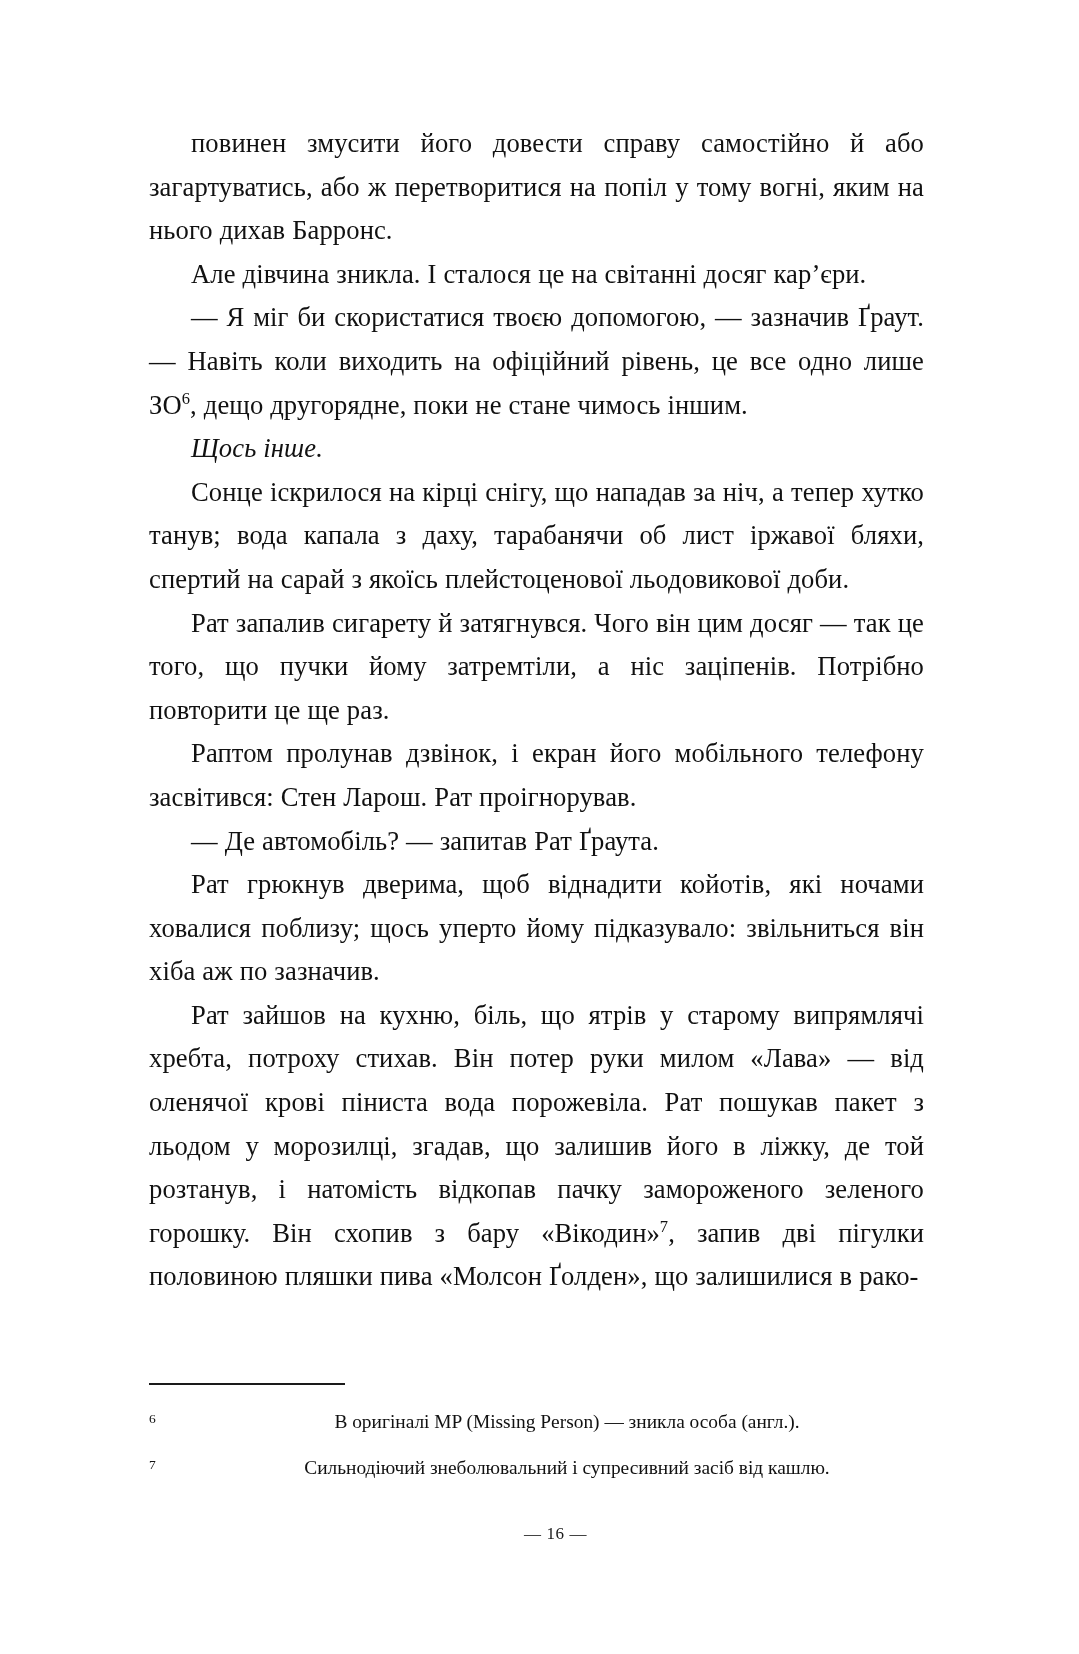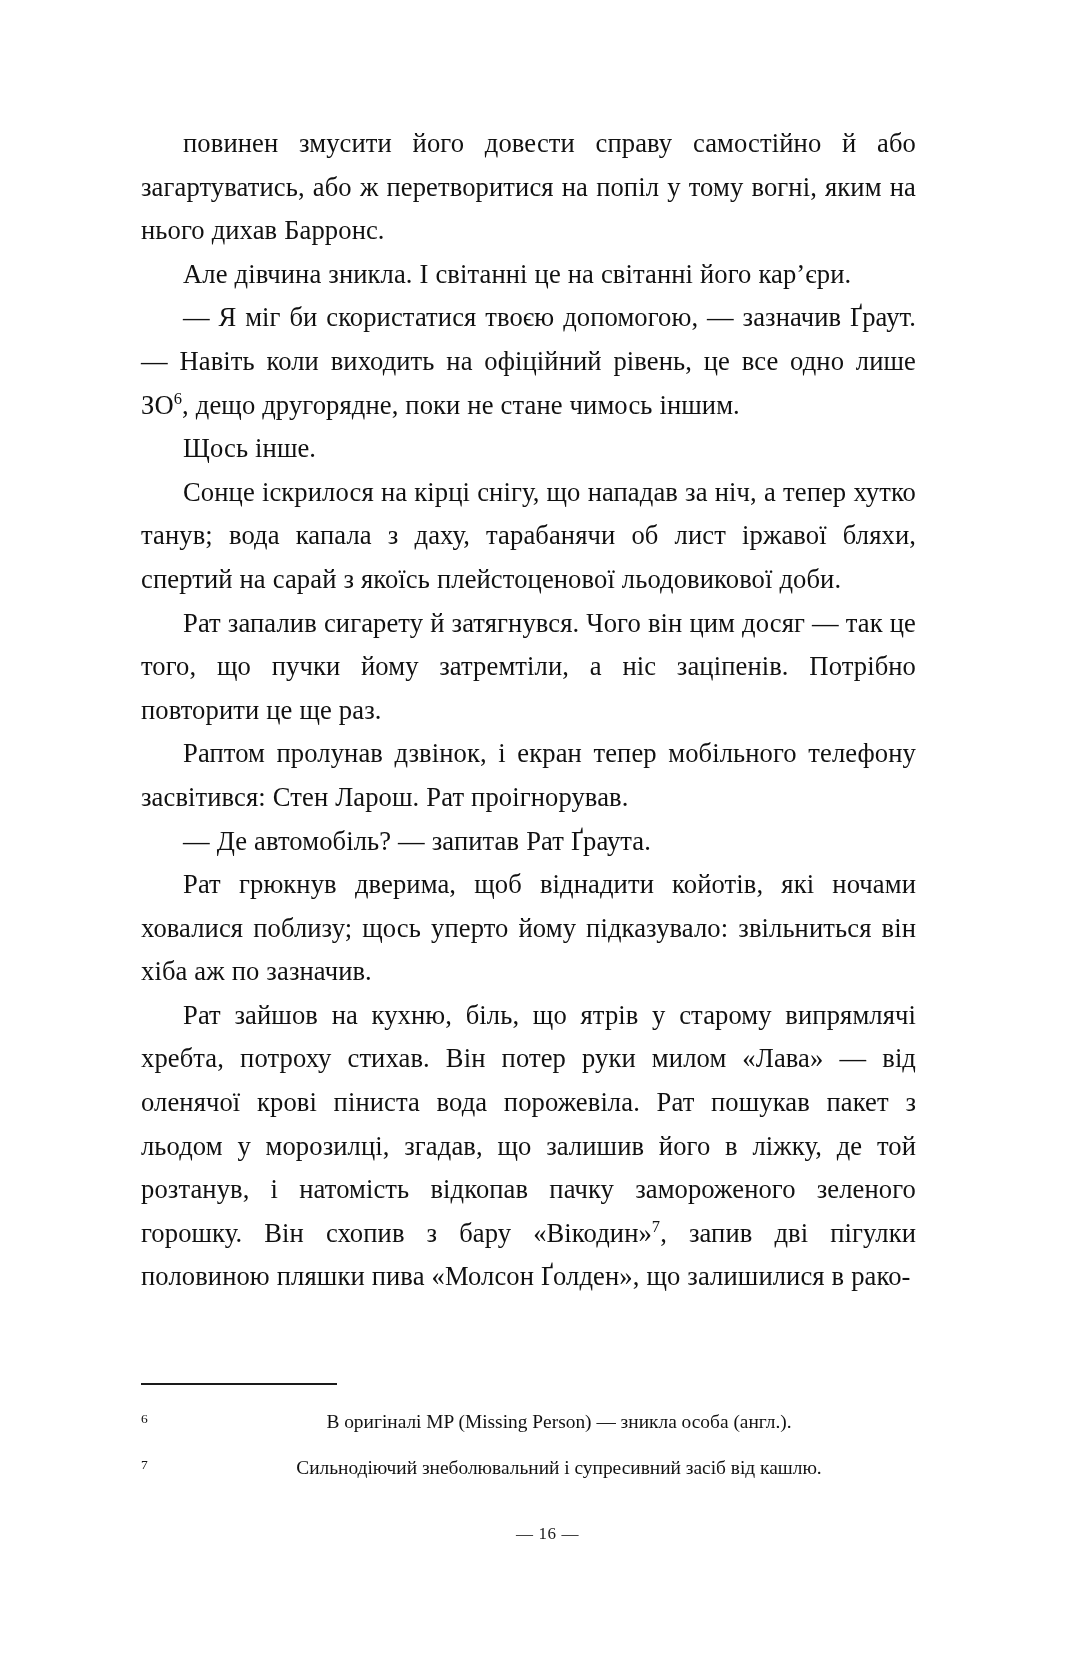--- a/index.html
+++ b/index.html
@@ -10,21 +10,21 @@
   body {
     width: 1079px;
     height: 1654px;
     position: relative;
     font-family: "Liberation Serif", "DejaVu Serif", serif;
     color: #111111;
     overflow: hidden;
   }
   .page {
     position: absolute;
-    left: 8px;
+    left: 16px;
     top: 0;
     width: 853px;
     height: 1654px;
     box-sizing: border-box;
   }
   .text-block {
     position: absolute;
     left: 133px;
     top: 122px;
     width: 775px;
@@ -33,20 +33,21 @@
     margin: 0;
     text-align: justify;
     text-indent: 42px;
     font-size: 26.6px;
     line-height: 43.6px;
     letter-spacing: 0.1px;
     word-spacing: 0.2px;
     hyphens: manual;
   }
   .para.italic {
+    font-style: italic;
   }
   sup.fn-ref {
     font-size: 0.62em;
     vertical-align: super;
     line-height: 0;
   }
   .footnote-area {
     position: absolute;
     left: 133px;
     top: 1383px;
@@ -89,26 +90,26 @@
     color: #1a1a1a;
   }
 </style>
 </head>
 <body>
 
 <div class="page">
 
   <div class="text-block">
     <p class="para">повинен змусити його довести справу самостійно й або загартуватись, або ж перетворитися на попіл у тому вогні, яким на нього дихав Барронс.</p>
-    <p class="para">Але дівчина зникла. І світанні це на світанні його кар’єри.</p>
+    <p class="para">Але дівчина зникла. І сталося це на світанні досяг кар’єри.</p>
     <p class="para"><span>— Я міг би скористатися твоєю допомогою, — зазначив Ґраут. — Навіть коли виходить на офіційний рівень, це все одно лише ЗО</span><sup class="fn-ref">6</sup><span>, дещо другорядне, поки не стане чимось іншим.</span></p>
     <p class="para italic">Щось інше.</p>
     <p class="para">Сонце іскрилося на кірці снігу, що нападав за ніч, а тепер хутко танув; вода капала з даху, тарабанячи об лист іржавої бляхи, спертий на сарай з якоїсь плейстоценової льодовикової доби.</p>
     <p class="para">Рат запалив сигарету й затягнувся. Чого він цим досяг — так це того, що пучки йому затремтіли, а ніс заціпенів. Потрібно повторити це ще раз.</p>
-    <p class="para">Раптом пролунав дзвінок, і екран тепер мобільного телефону засвітився: Стен Ларош. Рат проігнорував.</p>
+    <p class="para">Раптом пролунав дзвінок, і екран його мобільного телефону засвітився: Стен Ларош. Рат проігнорував.</p>
     <p class="para">— Де автомобіль? — запитав Рат Ґраута.</p>
     <p class="para">Рат грюкнув дверима, щоб віднадити койотів, які ночами ховалися поблизу; щось уперто йому підказувало: звільниться він хіба аж по зазначив.</p>
     <p class="para"><span>Рат зайшов на кухню, біль, що ятрів у старому випрямлячі хребта, потроху стихав. Він потер руки милом «Лава» — від оленячої крові піниста вода порожевіла. Рат пошукав пакет з льодом у морозилці, згадав, що залишив його в ліжку, де той розтанув, і натомість відкопав пачку замороженого зеленого горошку. Він схопив з бару «Вікодин»</span><sup class="fn-ref">7</sup><span>, запив дві пігулки половиною пляшки пива «Молсон Ґолден», що залишилися в рако-</span></p>
   </div>
 
   <div class="footnote-area">
     <hr class="footnote-rule">
     <div class="footnote">
       <span class="footnote-num">6</span>
       <span class="footnote-text">В оригіналі MP (Missing Person) — зникла особа (англ.).</span>

